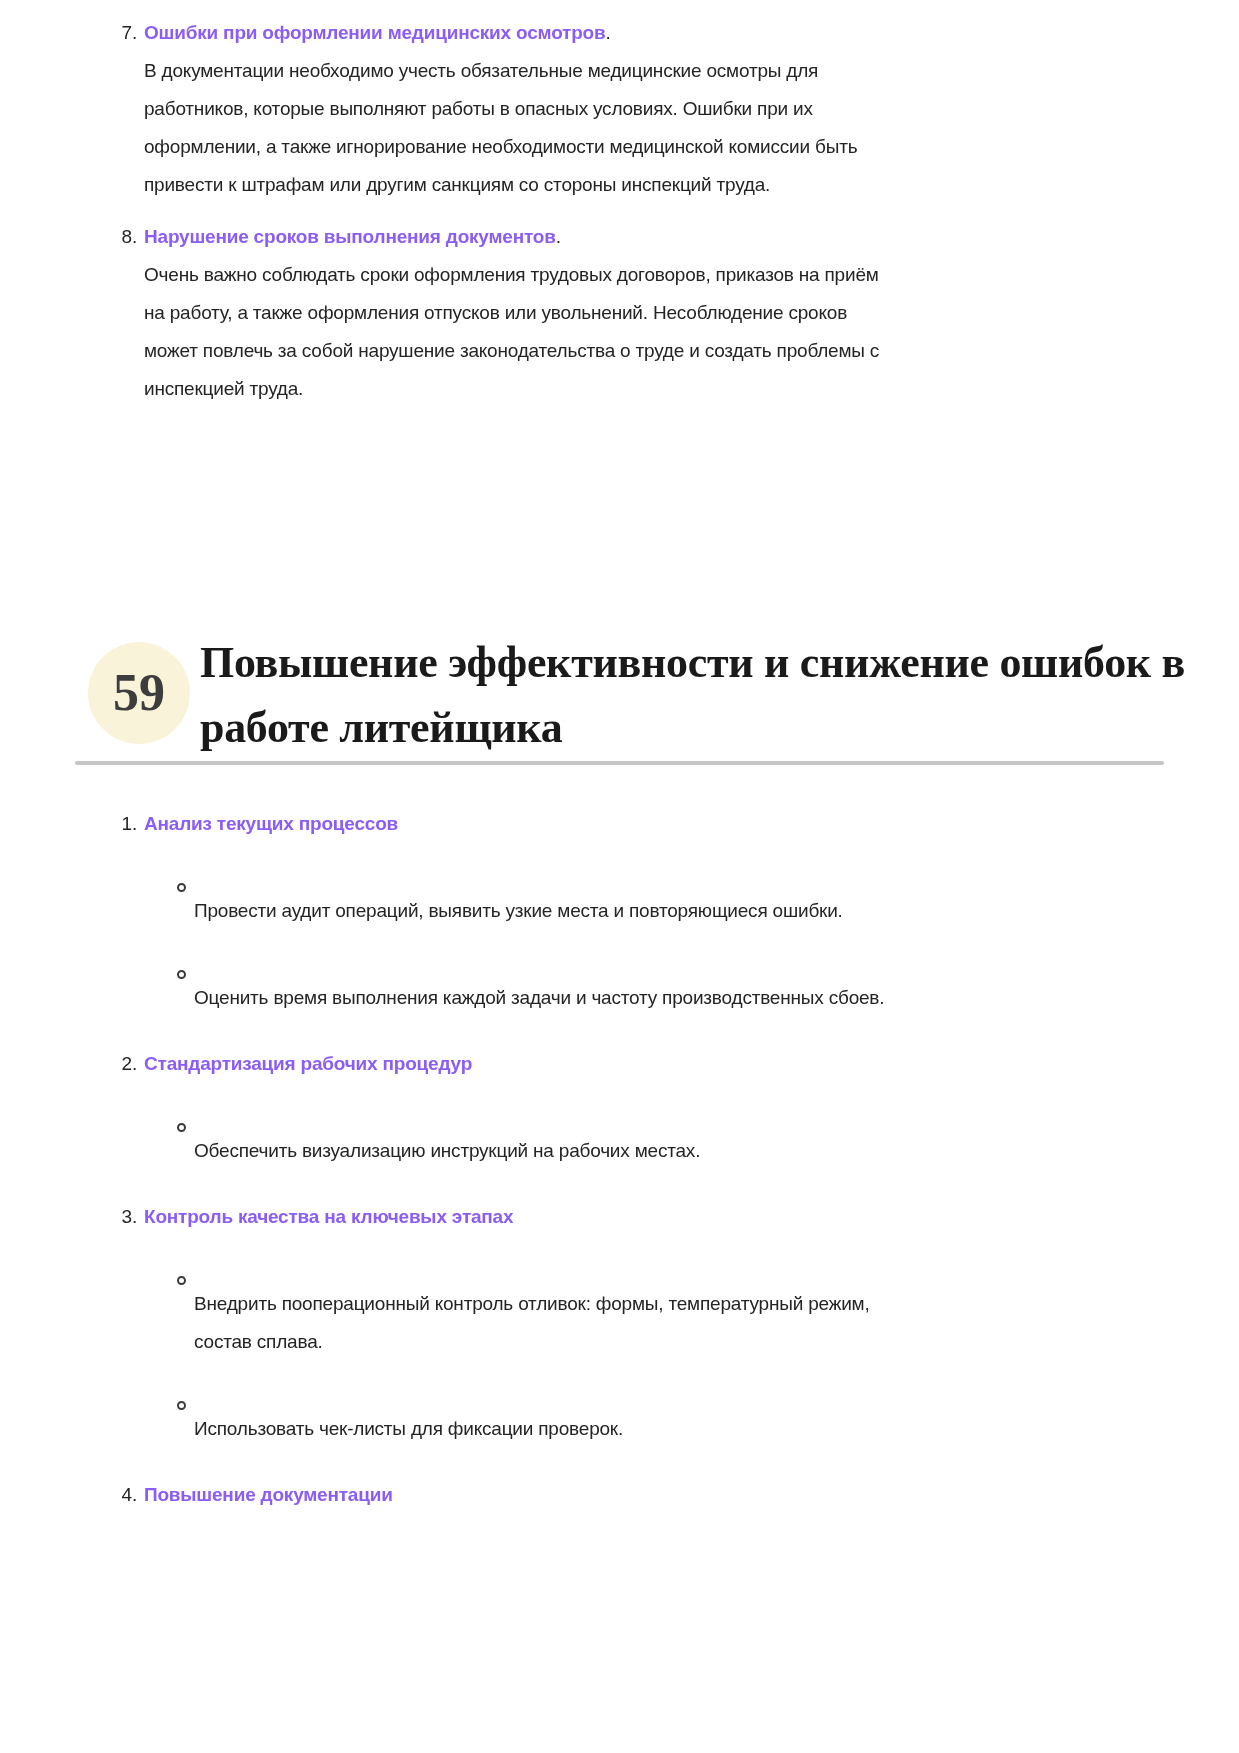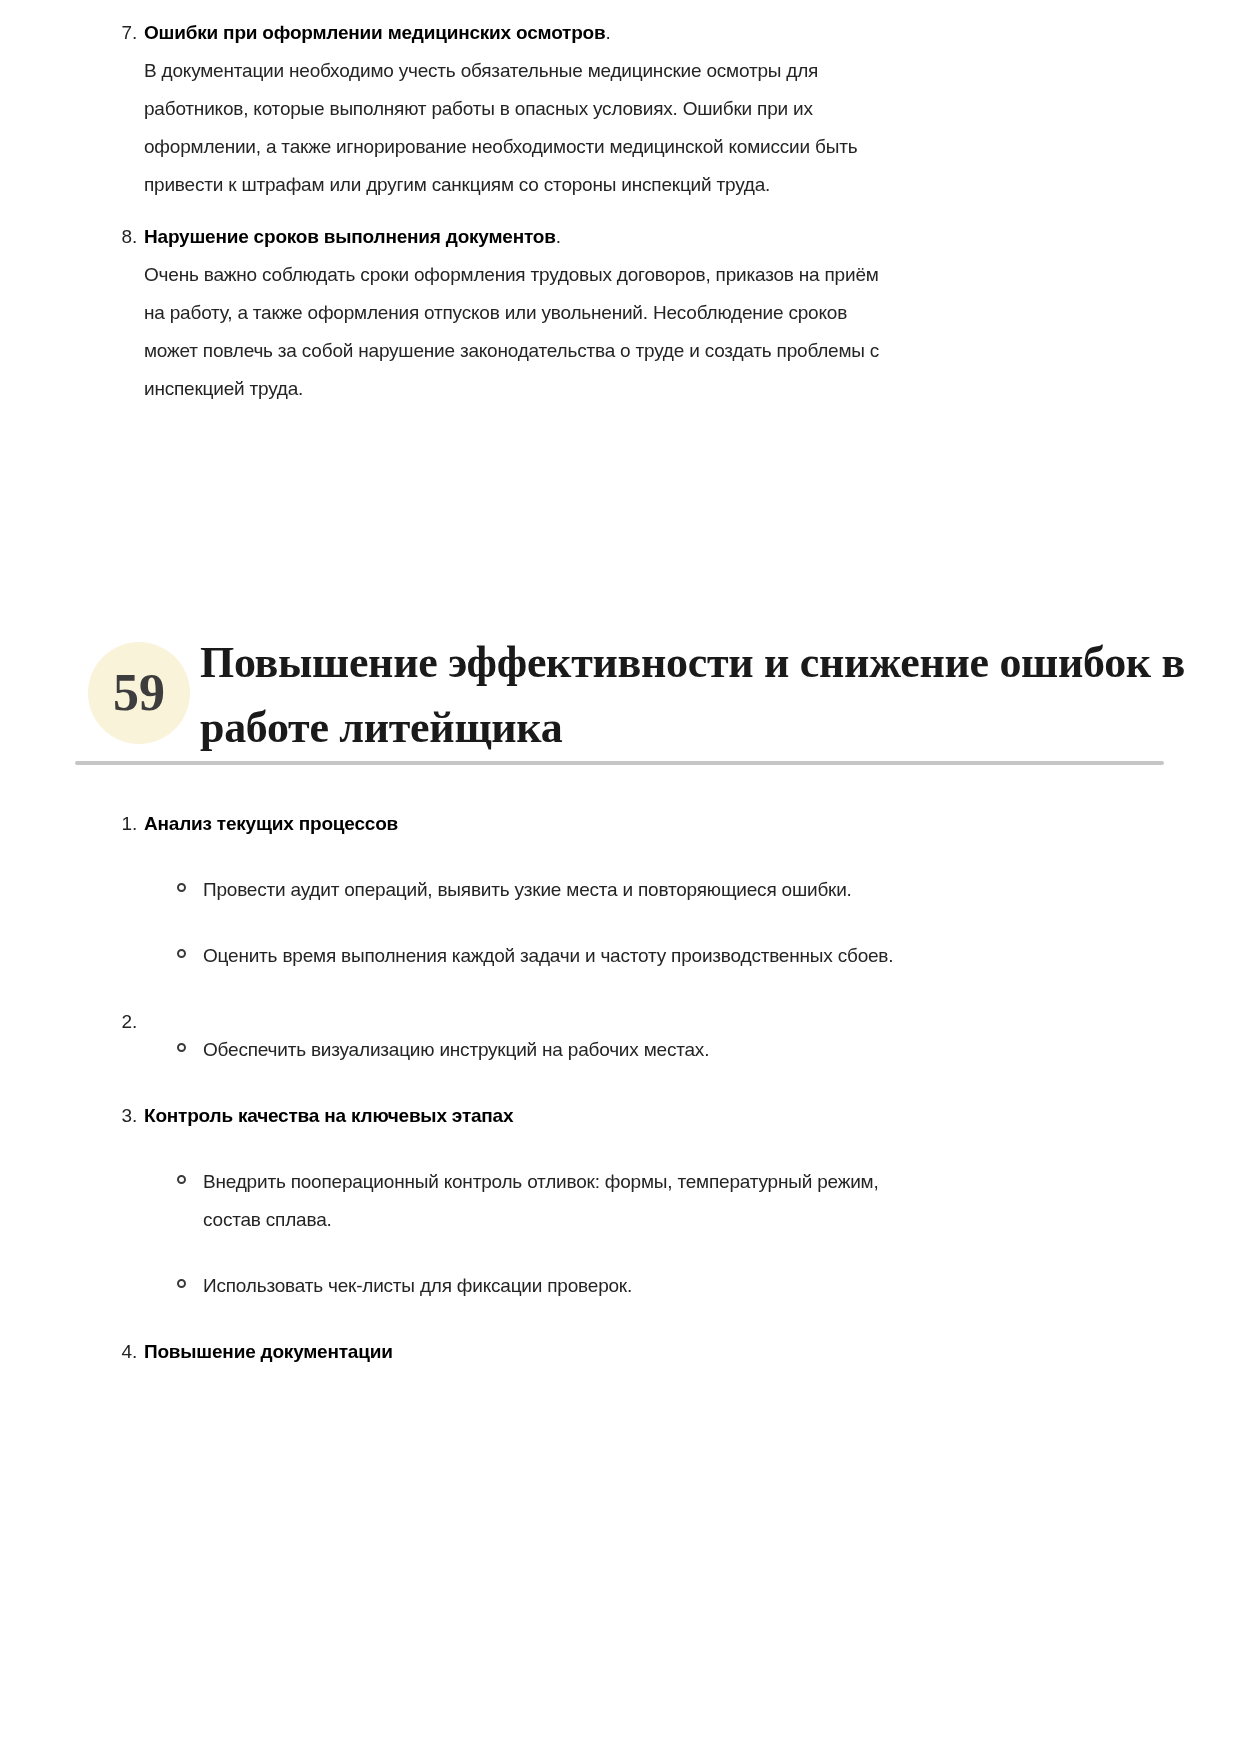--- a/index.html
+++ b/index.html
@@ -31,21 +31,21 @@
     flex: none;
     width: 144px;
     padding-right: 7px;
     text-align: right;
   }
   .oli .oli-content {
     flex: 1 1 auto;
     min-width: 0;
     padding-right: 60px;
   }
-  .oli .item-title b { color: #000000; }
+  .oli .item-title b { color: #8b5cf6; }
 
   .top-list .oli { margin-top: 14px; }
 
   
   .section-header {
     margin-top: 234px;
     display: flex;
     align-items: flex-start;
   }
   .badge {
@@ -82,20 +82,21 @@
   
   .main-list { margin-top: 40px; }
   .main-list .oli { margin-top: 28px; }
   .main-list .oli:first-child { margin-top: 0; }
 
   .bullet-row {
     display: flex;
     align-items: flex-start;
     margin-top: 28px;
     margin-left: 33px;
+    flex-direction: column;
   }
   .bullet-marker {
     flex: none;
     width: 9px;
     height: 9px;
     margin-top: 12px;
     border: 2px solid #3a3a3a;
     border-radius: 50%;
     background: transparent;
   }
@@ -158,20 +159,21 @@
         <div class="bullet-row">
           <span class="bullet-marker"></span>
           <div class="bullet-text pre">Оценить время выполнения каждой задачи и частоту производственных сбоев.</div>
         </div>
       </div>
     </div>
 
     <div class="oli">
       <span class="num">2.</span>
       <div class="oli-content">
+        <div class="item-title"><b>Стандартизация рабочих процедур</b></div>
         <div class="bullet-row">
           <span class="bullet-marker"></span>
           <div class="bullet-text pre">Обеспечить визуализацию инструкций на рабочих местах.</div>
         </div>
       </div>
     </div>
 
     <div class="oli">
       <span class="num">3.</span>
       <div class="oli-content">

